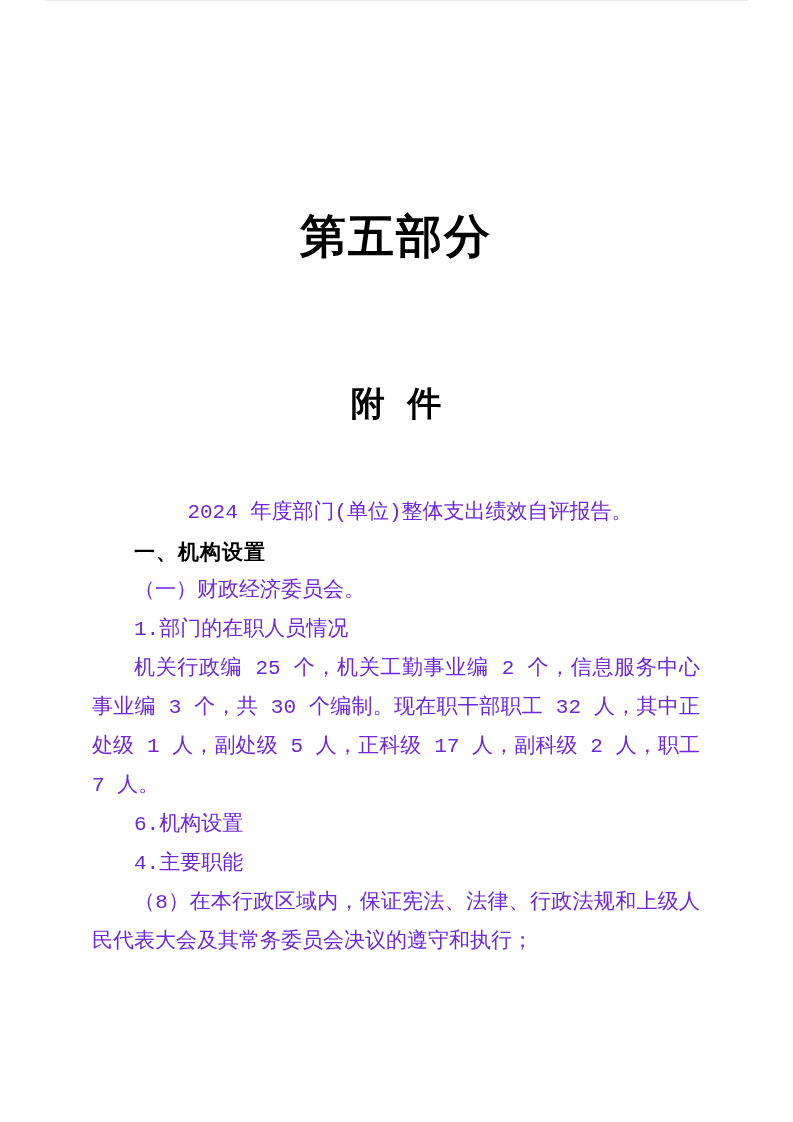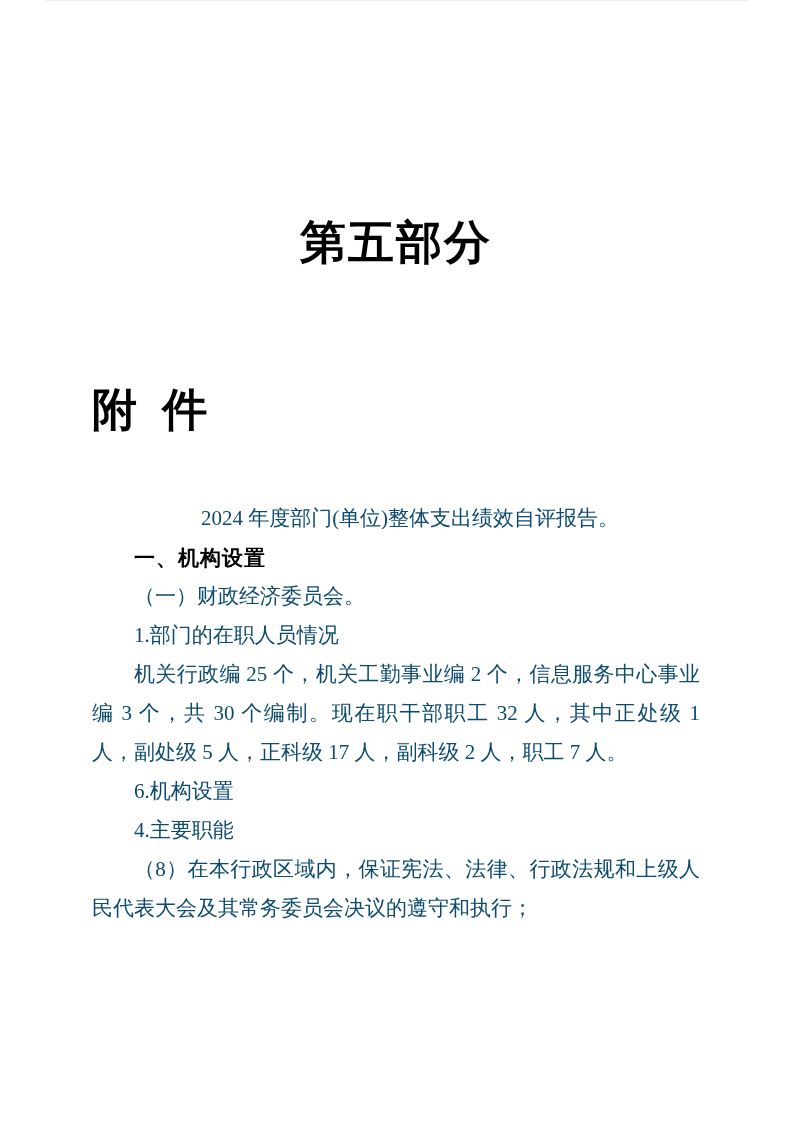--- a/index.html
+++ b/index.html
@@ -7,56 +7,57 @@
     padding: 0;
     background: #ffffff;
   }
   .page {
     position: relative;
     width: 703px;
     height: 1122px;
     margin: 0 auto;
     background: #ffffff;
     box-sizing: border-box;
-    padding: 12px 48px 0 47px;
+    padding: 6px 48px 0 47px;
     overflow: hidden;
     color: #1c1c1c;
     font-family: "Liberation Serif", "DejaVu Serif", serif;
     border-top: 1px solid #ededed;
   }
   .part-title {
     margin-top: 200px;
     font-size: 46px;
     line-height: 60px;
     font-weight: bold;
     text-align: center;
     color: #000000;
     letter-spacing: 2px;
     font-family: "Liberation Serif", "DejaVu Serif", serif;
   }
   .attachment-title {
     margin-top: 108px;
-    font-size: 45px;
+    font-size: 34px;
     line-height: 58px;
     font-weight: bold;
-    text-align: left;
+    text-align: center;
     color: #000000;
     word-spacing: 14px;
     font-family: "Liberation Serif", "DejaVu Serif", serif;
   }
   .body-block {
     margin-top: 60px;
   }
   .body-block p {
     margin: 0;
     font-size: 21px;
     line-height: 39px;
-    color: #0c4a6e;
+    color: #6d28d9;
     text-align: justify;
     text-justify: inter-ideograph;
+    font-family: Liberation Mono, monospace;
   }
   p.centered {
     text-align: center;
     padding-left: 28px;
   }
   p.heading-bold {
     font-weight: bold;
     text-indent: 2em;
     font-family: "Liberation Sans", "DejaVu Sans", sans-serif;
     color: #000000;

